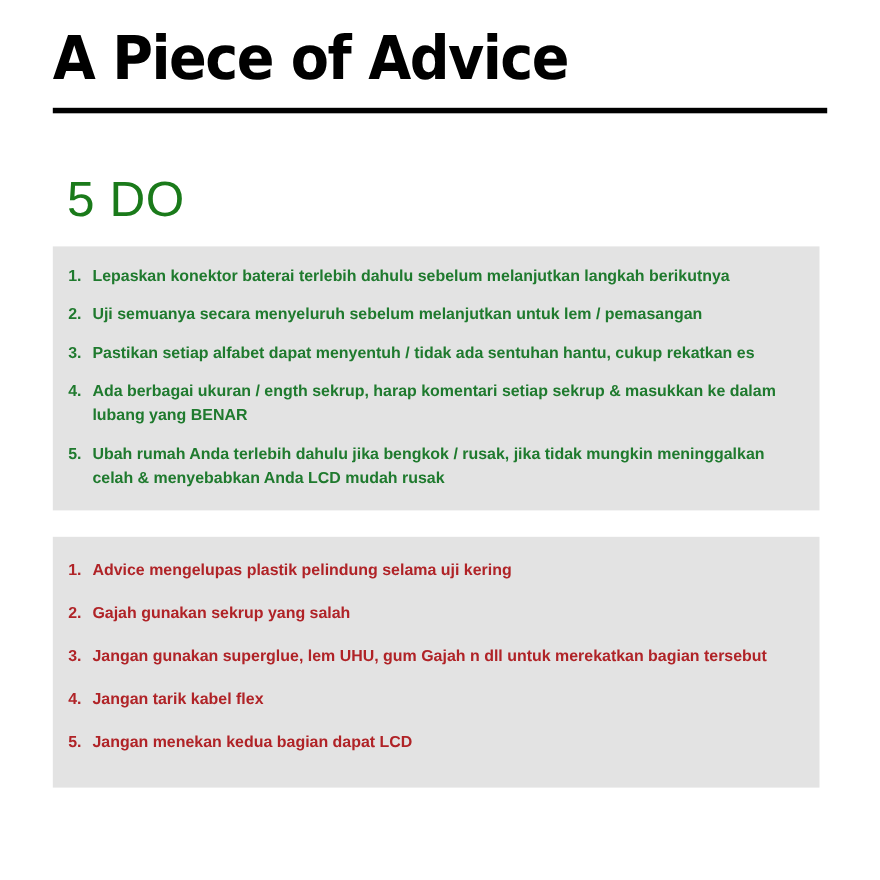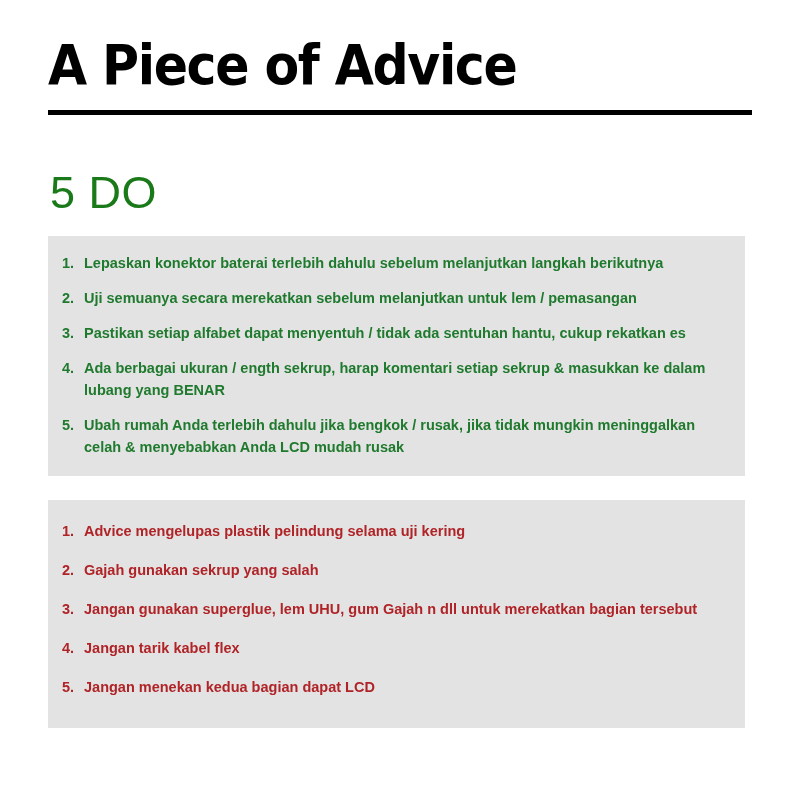--- a/index.html
+++ b/index.html
@@ -11,21 +11,21 @@
     height: 800px;
     background: #ffffff;
     font-family: "Liberation Sans", sans-serif;
     overflow: hidden;
   }
   .page {
     position: relative;
     width: 800px;
     height: 800px;
     box-sizing: border-box;
-    padding: 12px 48px;
+    padding: 0 48px;
   }
 
   
   .title-block {
     padding-top: 26px;
   }
   .main-title {
     font-family: "DejaVu Sans", sans-serif;
     font-weight: bold;
     font-size: 55px;
@@ -44,21 +44,21 @@
     background: #000000;
   }
 
   
   .section-heading {
     font-family: "Liberation Sans", sans-serif;
     font-weight: normal;
     font-size: 45px;
     line-height: 1.0;
     color: #1a7a1a;
-    margin: 2px;
+    margin: 13px;
     letter-spacing: 0.5px;
     white-space: nowrap;
   }
   .heading-do {
     margin-top: 55px;
   }
   .heading-dont {
     margin-top: 56px;
   }
 
@@ -125,21 +125,21 @@
   <h2 class="section-heading heading-do">5 DO</h2>
 
   <div class="panel panel-do">
     <ul class="list">
       <li class="list-item do-color">
         <span class="item-num">1.</span>
         <span class="item-text">Lepaskan konektor baterai terlebih dahulu sebelum melanjutkan langkah berikutnya</span>
       </li>
       <li class="list-item do-color">
         <span class="item-num">2.</span>
-        <span class="item-text">Uji semuanya secara merekatkan sebelum melanjutkan untuk lem / pemasangan</span>
+        <span class="item-text">Uji semuanya secara menyeluruh sebelum melanjutkan untuk lem / pemasangan</span>
       </li>
       <li class="list-item do-color">
         <span class="item-num">3.</span>
         <span class="item-text">Pastikan setiap alfabet dapat menyentuh / tidak ada sentuhan hantu, cukup rekatkan es</span>
       </li>
       <li class="list-item do-color">
         <span class="item-num">4.</span>
         <span class="item-text">Ada berbagai ukuran / ength sekrup, harap komentari setiap sekrup &amp; masukkan ke dalam lubang yang BENAR</span>
       </li>
       <li class="list-item do-color">

